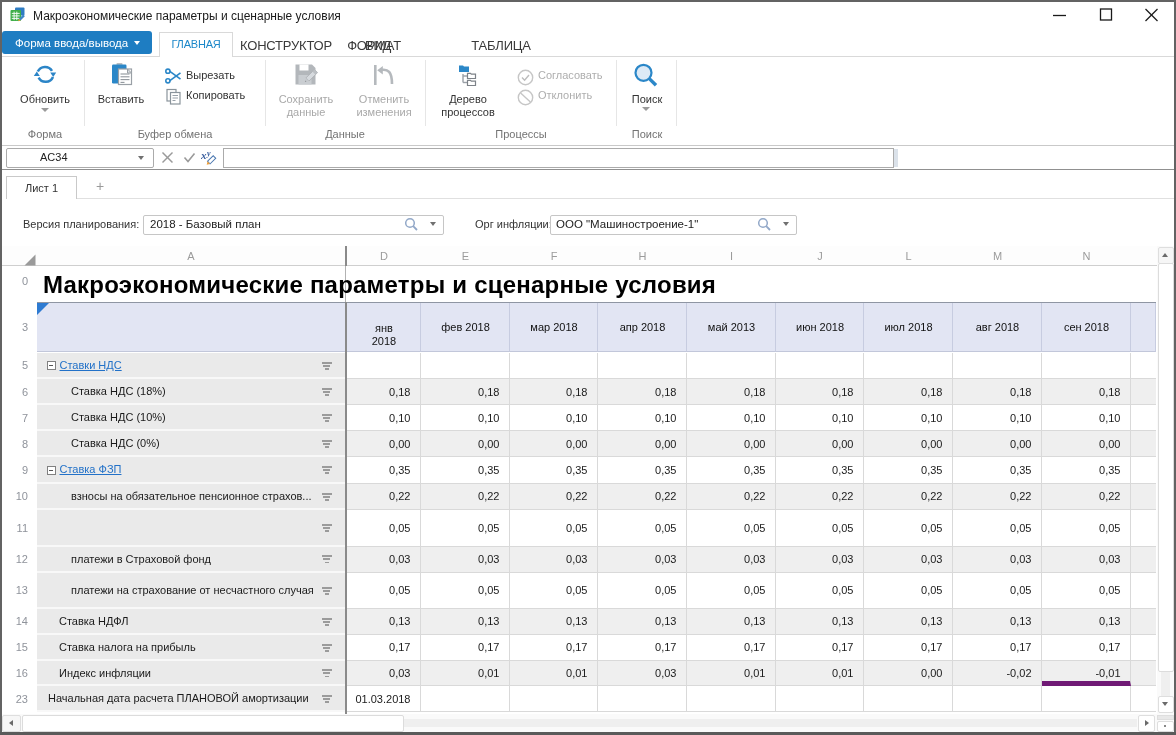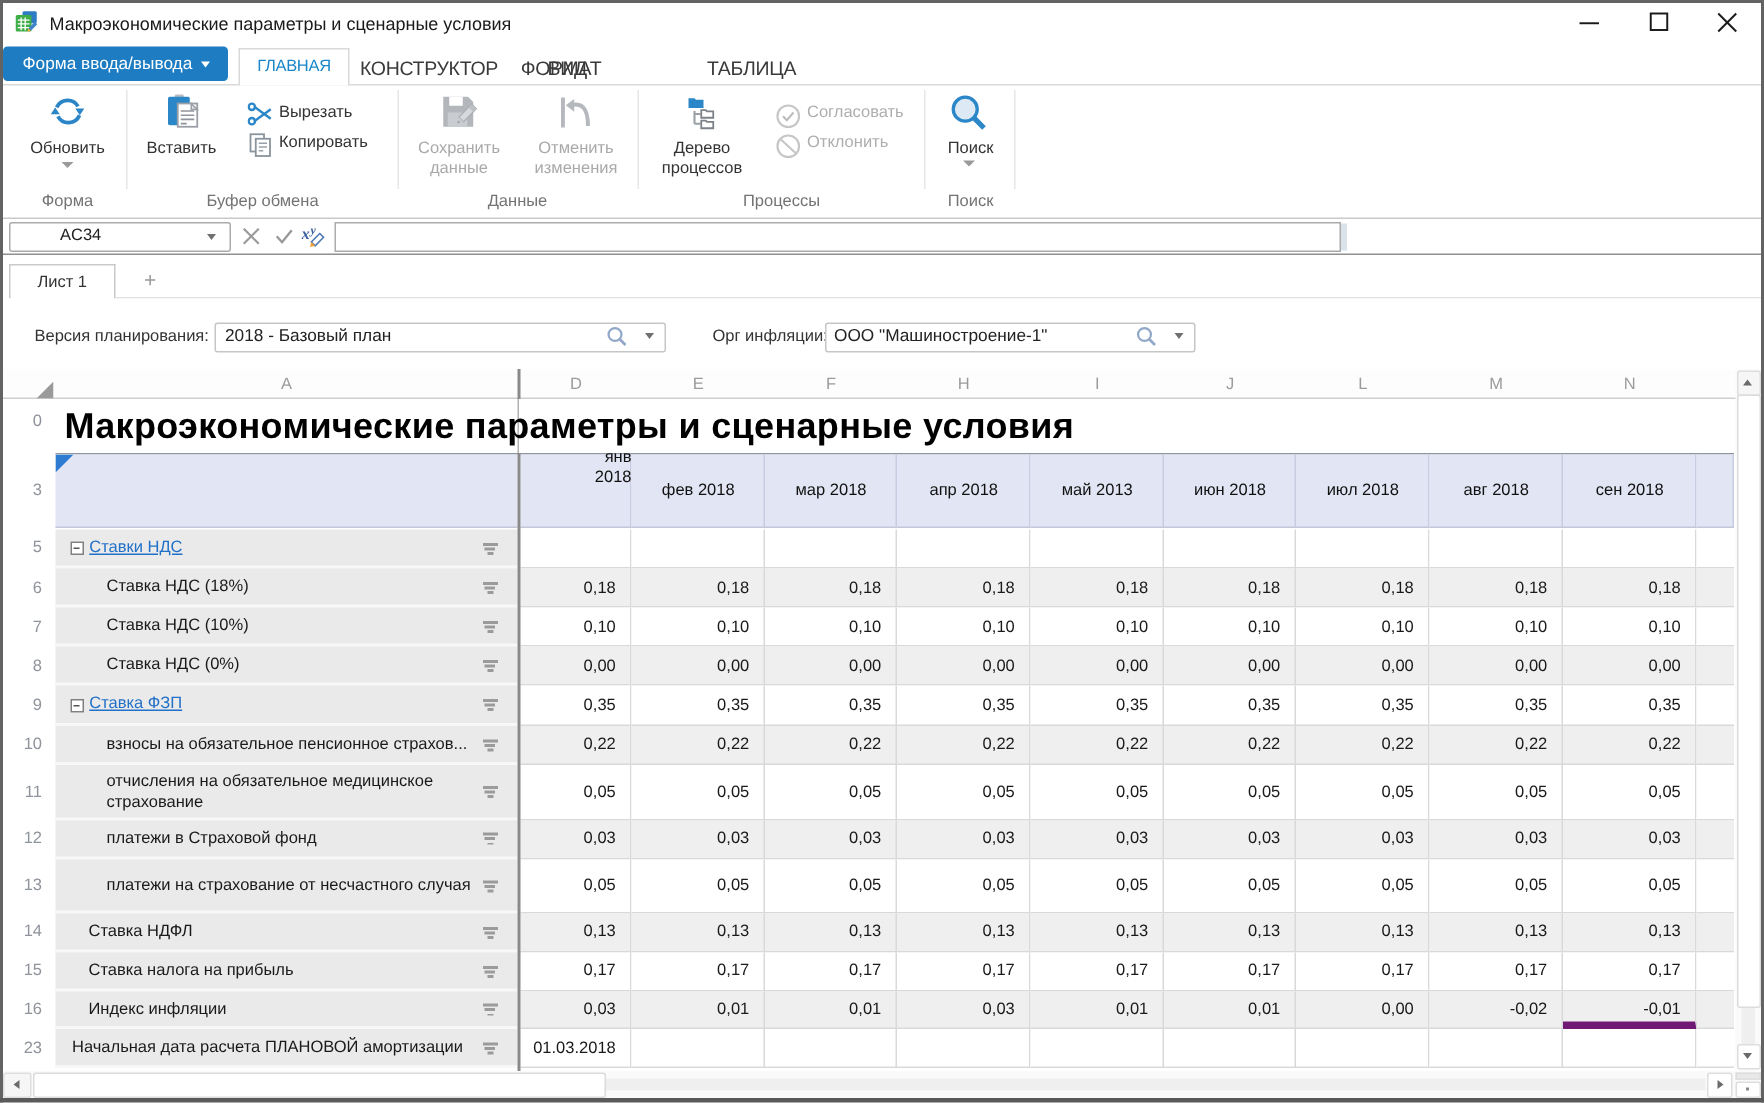--- a/index.html
+++ b/index.html
@@ -208,21 +208,21 @@
 <div class="hletter" style="left:953px;width:89px;text-align:center;">M</div>
 <div class="hletter" style="left:1042px;width:89px;text-align:center;">N</div>
 <div class="abs" style="left:43px;top:271px;font-size:24px;font-weight:bold;color:#000;letter-spacing:0.22px;z-index:2;" id="bigtitle">Макроэкономические параметры и сценарные условия</div>
 <div class="gutnum" style="left:0px;top:275px;">0</div>
 <div class="abs" style="left:37px;top:301.5px;width:1119px;height:1px;background:#8f96a3;"></div>
 <div class="cell" style="left:37px;top:302.5px;width:308px;height:49.5px;background:#e2e5f3;border-bottom:1px solid #c2c7da;"></div>
 <svg class="abs" style="left:37px;top:302.5px" width="12" height="12" viewBox="0 0 12 12">
       <polygon points="0,0 12,0 0,12" fill="#2e7bd2"></polygon>
     </svg>
 <div class="cell" style="left:347px;top:302.5px;width:74px;height:49.5px;background:#e2e5f3;border-right:1px solid #c7cce0;border-bottom:1px solid #c2c7da;"></div>
-<div class="abs" style="left:347px;top:299px;width:74px;text-align:right;font-size:11px;line-height:12.5px;color:#111;">янв<br>2018</div>
+<div class="abs" style="left:347px;top:322px;width:74px;text-align:center;font-size:11px;line-height:12.5px;color:#111;">янв<br>2018</div>
 <div class="cell" style="left:421px;top:302.5px;width:89px;height:49.5px;background:#e2e5f3;border-right:1px solid #c7cce0;border-bottom:1px solid #c2c7da;"></div>
 <div class="abs" style="left:421px;top:321px;width:89px;text-align:center;font-size:11px;color:#111;">фев 2018</div>
 <div class="cell" style="left:510px;top:302.5px;width:88px;height:49.5px;background:#e2e5f3;border-right:1px solid #c7cce0;border-bottom:1px solid #c2c7da;"></div>
 <div class="abs" style="left:510px;top:321px;width:88px;text-align:center;font-size:11px;color:#111;">мар 2018</div>
 <div class="cell" style="left:598px;top:302.5px;width:89px;height:49.5px;background:#e2e5f3;border-right:1px solid #c7cce0;border-bottom:1px solid #c2c7da;"></div>
 <div class="abs" style="left:598px;top:321px;width:89px;text-align:center;font-size:11px;color:#111;">апр 2018</div>
 <div class="cell" style="left:687px;top:302.5px;width:89px;height:49.5px;background:#e2e5f3;border-right:1px solid #c7cce0;border-bottom:1px solid #c2c7da;"></div>
 <div class="abs" style="left:687px;top:321px;width:89px;text-align:center;font-size:11px;color:#111;">май 2013</div>
 <div class="cell" style="left:776px;top:302.5px;width:88px;height:49.5px;background:#e2e5f3;border-right:1px solid #c7cce0;border-bottom:1px solid #c2c7da;"></div>
 <div class="abs" style="left:776px;top:321px;width:88px;text-align:center;font-size:11px;color:#111;">июн 2018</div>
@@ -341,21 +341,20 @@
 <div class="cell num" style="left:510px;top:483.5px;width:88px;height:26.5px;background:#efefef;border-right:1px solid #d9d9d9;border-bottom:1px solid #d9d9d9;padding:6.8px 9.5px 0 0;">0,22</div>
 <div class="cell num" style="left:598px;top:483.5px;width:89px;height:26.5px;background:#efefef;border-right:1px solid #d9d9d9;border-bottom:1px solid #d9d9d9;padding:6.8px 9.5px 0 0;">0,22</div>
 <div class="cell num" style="left:687px;top:483.5px;width:89px;height:26.5px;background:#efefef;border-right:1px solid #d9d9d9;border-bottom:1px solid #d9d9d9;padding:6.8px 9.5px 0 0;">0,22</div>
 <div class="cell num" style="left:776px;top:483.5px;width:88px;height:26.5px;background:#efefef;border-right:1px solid #d9d9d9;border-bottom:1px solid #d9d9d9;padding:6.8px 9.5px 0 0;">0,22</div>
 <div class="cell num" style="left:864px;top:483.5px;width:89px;height:26.5px;background:#efefef;border-right:1px solid #d9d9d9;border-bottom:1px solid #d9d9d9;padding:6.8px 9.5px 0 0;">0,22</div>
 <div class="cell num" style="left:953px;top:483.5px;width:89px;height:26.5px;background:#efefef;border-right:1px solid #d9d9d9;border-bottom:1px solid #d9d9d9;padding:6.8px 9.5px 0 0;">0,22</div>
 <div class="cell num" style="left:1042px;top:483.5px;width:89px;height:26.5px;background:#efefef;border-right:1px solid #d9d9d9;border-bottom:1px solid #d9d9d9;padding:6.8px 9.5px 0 0;">0,22</div>
 <div class="cell" style="left:1131px;top:483.5px;width:25px;height:26.5px;background:#efefef;border-bottom:1px solid #d9d9d9;"></div>
 <div class="gutnum" style="left:0px;top:521.75px;">11</div>
 <div class="cell" style="left:37px;top:510px;width:308px;height:36.5px;background:#eaeaea;border-bottom:2px solid #f8f8f8;"></div>
-<div class="abs" style="left:71px;top:515.25px;font-size:11px;line-height:13.5px;color:#1a1a1a;">отчисления на обязательное медицинское<br>страхование</div>
 <div style="position:absolute;left:321.5px;top:524.05px;width:12px;height:9px;">
       <div style="position:absolute;left:0;top:0;width:10.5px;height:2px;background:#9b9b9b"></div>
       <div style="position:absolute;left:1.7px;top:3.2px;width:7.1px;height:2px;background:#9b9b9b"></div>
       <div style="position:absolute;left:3.4px;top:6.4px;width:3.7px;height:1.8px;background:#9b9b9b"></div>
     </div>
 <div class="cell num" style="left:347px;top:510px;width:74px;height:36.5px;background:#ffffff;border-right:1px solid #d9d9d9;border-bottom:1px solid #d9d9d9;padding:11.8px 9.5px 0 0;">0,05</div>
 <div class="cell num" style="left:421px;top:510px;width:89px;height:36.5px;background:#ffffff;border-right:1px solid #d9d9d9;border-bottom:1px solid #d9d9d9;padding:11.8px 9.5px 0 0;">0,05</div>
 <div class="cell num" style="left:510px;top:510px;width:88px;height:36.5px;background:#ffffff;border-right:1px solid #d9d9d9;border-bottom:1px solid #d9d9d9;padding:11.8px 9.5px 0 0;">0,05</div>
 <div class="cell num" style="left:598px;top:510px;width:89px;height:36.5px;background:#ffffff;border-right:1px solid #d9d9d9;border-bottom:1px solid #d9d9d9;padding:11.8px 9.5px 0 0;">0,05</div>
 <div class="cell num" style="left:687px;top:510px;width:89px;height:36.5px;background:#ffffff;border-right:1px solid #d9d9d9;border-bottom:1px solid #d9d9d9;padding:11.8px 9.5px 0 0;">0,05</div>

